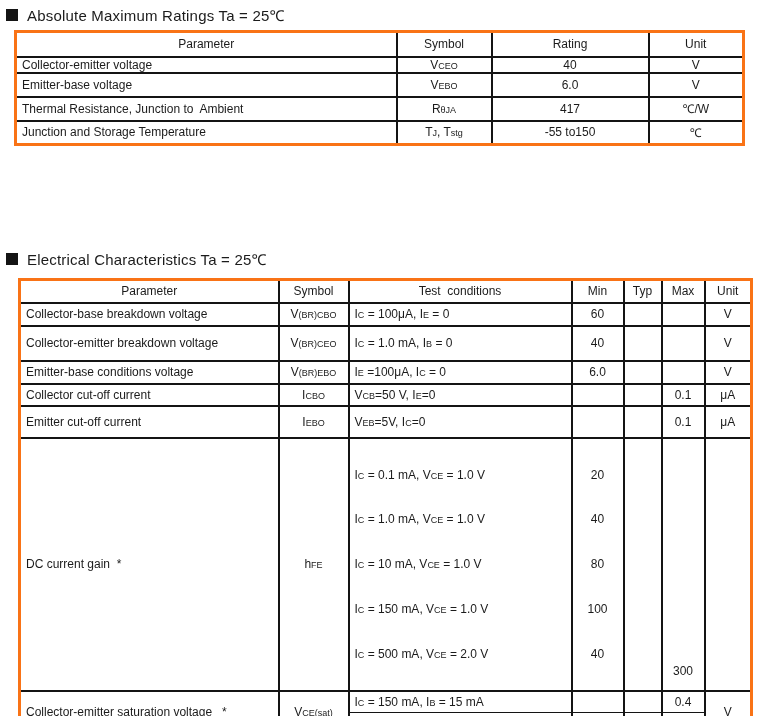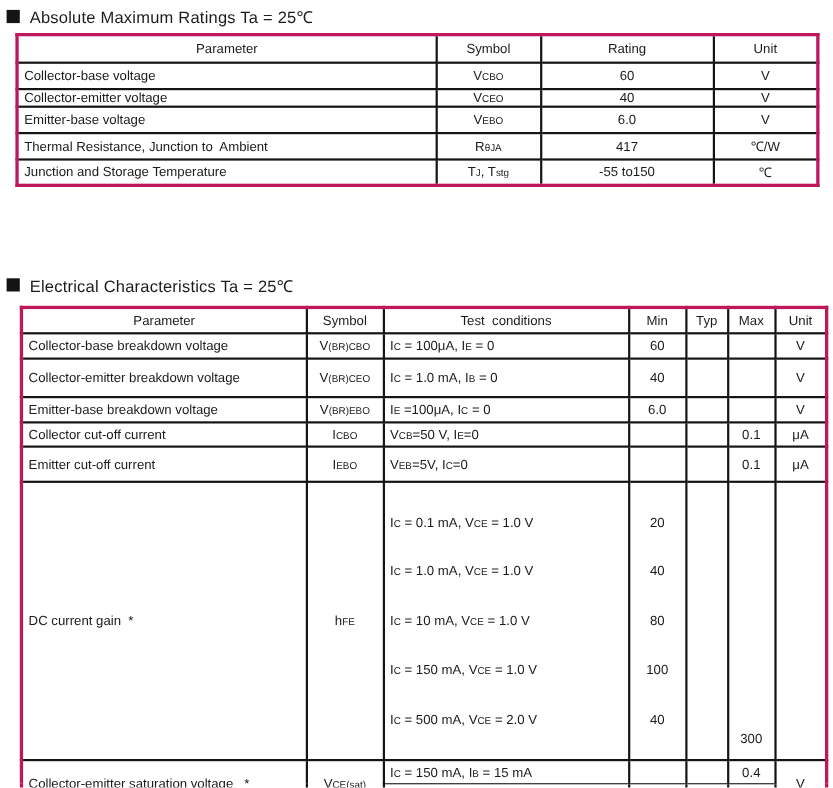--- a/index.html
+++ b/index.html
@@ -8,21 +8,21 @@
     font-family:"Liberation Sans",sans-serif;color:#1b1b1b;
   }
   .sec-title{
     position:absolute;left:6px;display:flex;align-items:center;gap:9px;
     font-size:15px;letter-spacing:0.2px;white-space:pre;
   }
   .sq{width:12px;height:12px;background:#141414;display:inline-block;flex:0 0 auto;}
   .tblwrap{position:absolute;}
   #t1wrap{left:14px;top:30px;}
   #t2wrap{left:18px;top:278px;}
-  table{border-collapse:collapse;table-layout:fixed;border:3px solid #be185d;}
+  table{border-collapse:collapse;table-layout:fixed;border:3px solid #f97316;}
   #t1{width:728px;}
   #t2{width:732px;}
   td,th{
     border:2px solid #141414;font-size:12px;font-weight:normal;
     padding:0;white-space:pre;overflow:hidden;color:#1b1b1b;
   }
   .l{text-align:left;padding-left:5px;}
   .c{text-align:center;}
   sub.sb{font-size:9px;vertical-align:baseline;line-height:1;}
   .bt1{border-top-width:1px;font-weight:bold;}
@@ -46,26 +46,20 @@
         <col style="width:95px">
         <col style="width:157px">
         <col style="width:95px">
       </colgroup>
   <tbody>
         <tr style="height:25px">
     <th class="c">Parameter</th>
     <th class="c">Symbol</th>
     <th class="c">Rating</th>
     <th class="c">Unit</th>
-  </tr>
-  <tr style="height:24px">
-    <td class="l">Collector-base voltage</td>
-    <td class="c">V<sub class="sb">CBO</sub></td>
-    <td class="c">60</td>
-    <td class="c">V</td>
   </tr>
   <tr style="height:16px">
     <td class="l">Collector-emitter voltage</td>
     <td class="c">V<sub class="sb">CEO</sub></td>
     <td class="c">40</td>
     <td class="c">V</td>
   </tr>
   <tr style="height:24px">
     <td class="l">Emitter-base voltage</td>
     <td class="c">V<sub class="sb">EBO</sub></td>
@@ -127,21 +121,21 @@
   <tr style="height:35px">
     <td class="l">Collector-emitter breakdown voltage</td>
     <td class="c">V<sub class="sb">(BR)CEO</sub></td>
     <td class="l">I<sub class="sb">C</sub> = 1.0 mA, I<sub class="sb">B</sub> = 0</td>
     <td class="c">40</td>
     <td class="c"></td>
     <td class="c"></td>
     <td class="c">V</td>
   </tr>
   <tr style="height:23px">
-    <td class="l">Emitter-base breakdown voltage</td>
+    <td class="l">Emitter-base conditions voltage</td>
     <td class="c">V<sub class="sb">(BR)EBO</sub></td>
     <td class="l">I<sub class="sb">E</sub> =100μA, I<sub class="sb">C</sub> = 0</td>
     <td class="c">6.0</td>
     <td class="c"></td>
     <td class="c"></td>
     <td class="c">V</td>
   </tr>
   <tr style="height:22px">
     <td class="l">Collector cut-off current</td>
     <td class="c">I<sub class="sb">CBO</sub></td>

